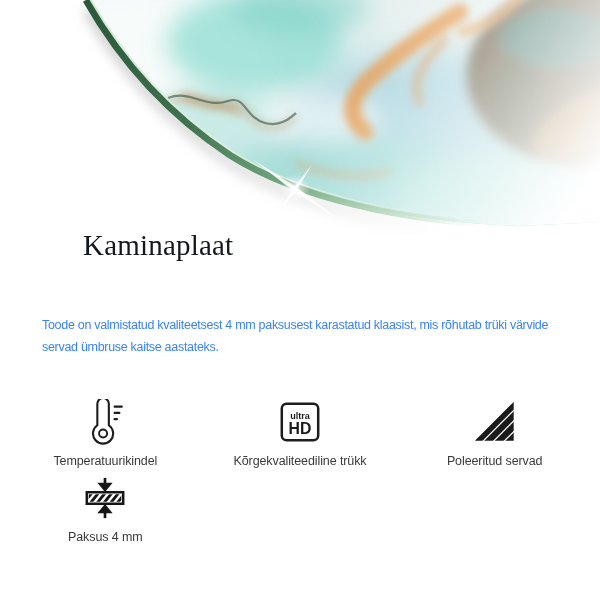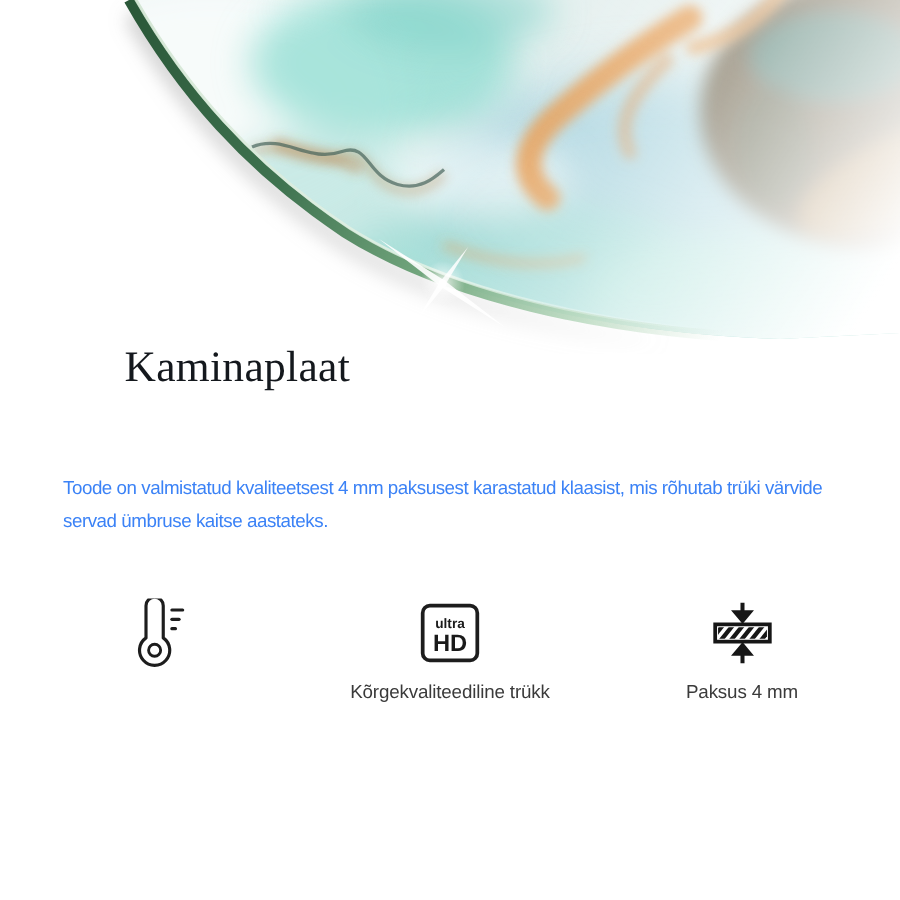--- a/index.html
+++ b/index.html
@@ -140,35 +140,54 @@
         <svg width="46" height="46" viewBox="-24 -24 48 48" fill="none" stroke="#1d1d1d" stroke-width="2.2">
           <path d="M-8,-19 A6,6 0 0 1 4,-19 L4,3.4 A10.5,10.5 0 1 1 -8,3.4 Z" stroke-linejoin="round"></path>
           <circle cx="-2" cy="12" r="4.2" stroke-width="2"></circle>
           <g stroke-linecap="round">
             <path d="M10,-16 h7.5"></path>
             <path d="M10,-9.5 h5"></path>
             <path d="M10,-3 h2.5"></path>
           </g>
         </svg>
       </div>
+      <div class="flabel">Temperatuurikindel</div>
     </div>
 
     <div class="feature">
       <div class="ficon">
         <svg width="46" height="46" viewBox="-24 -24 48 48">
           <rect x="-19" y="-19" width="38" height="38" rx="5" fill="none" stroke="#1d1d1d" stroke-width="2.6"></rect>
           <text x="0" y="-3.5" text-anchor="middle" fill="#1a1a1a" class="badge-top">ultra</text>
           <text x="0" y="12.5" text-anchor="middle" fill="#1a1a1a" class="badge-bottom">HD</text>
         </svg>
       </div>
       <div class="flabel">Kõrgekvaliteediline trükk</div>
     </div>
 
 
 
+    <div class="feature">
+      <div class="ficon">
+        <svg width="46" height="46" viewBox="-24 -24 48 48">
+          <defs>
+            <clipPath id="triClip">
+                <polygon points="-21,19.5 19.5,-21 19.5,19.5"></polygon>
+              </clipPath>
+          </defs>
+          <g clip-path="url(#triClip)" stroke="#1a1a1a" stroke-width="6.5">
+            <path d="M-23,25 L25,-23"></path>
+            <path d="M-12,25 L25,-12"></path>
+            <path d="M-1,25 L25,-1"></path>
+            <path d="M10,25 L25,10"></path>
+          </g>
+        </svg>
+      </div>
+      <div class="flabel">Poleeritud servad</div>
+    </div>
 
     <div class="feature">
       <div class="ficon">
         <svg width="46" height="46" viewBox="-24 -24 48 48">
           <defs>
             <clipPath id="barClip">
                 <rect x="-17" y="-4" width="34" height="8"></rect>
               </clipPath>
           </defs>
           <rect x="-19" y="-6" width="38" height="12" fill="none" stroke="#161616" stroke-width="2.6"></rect>

